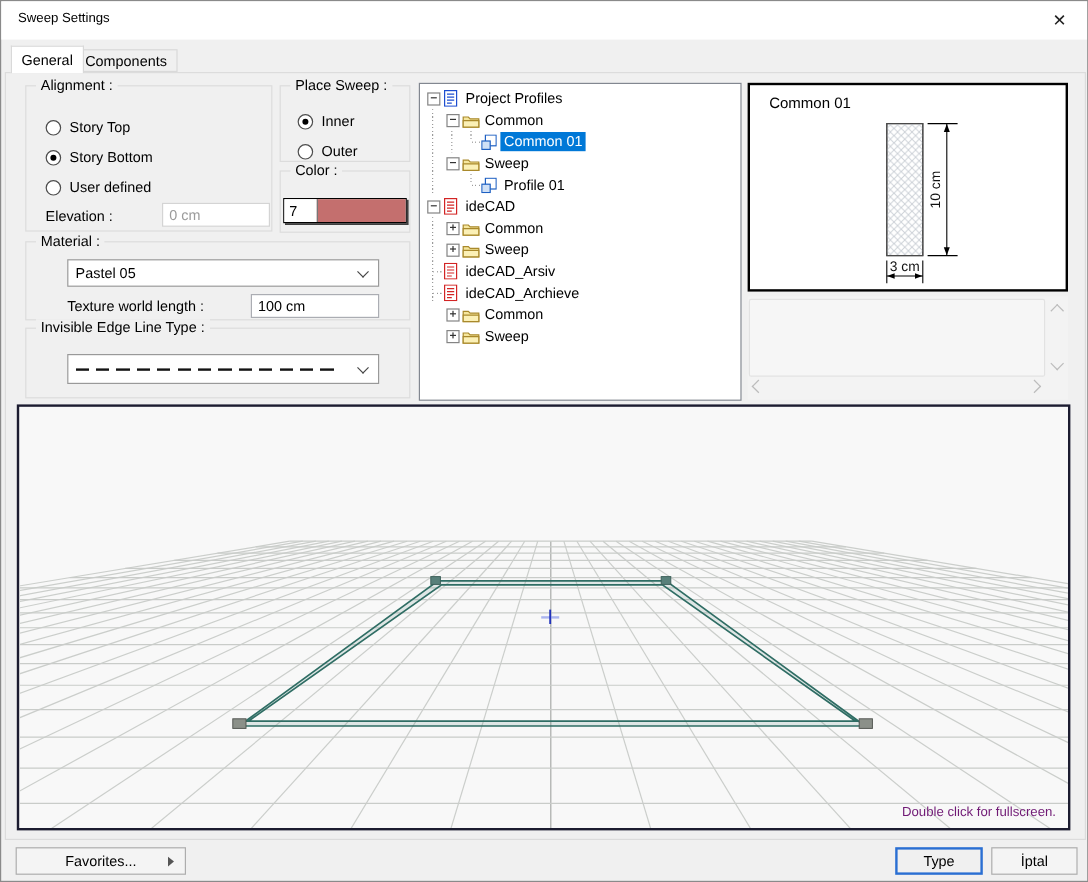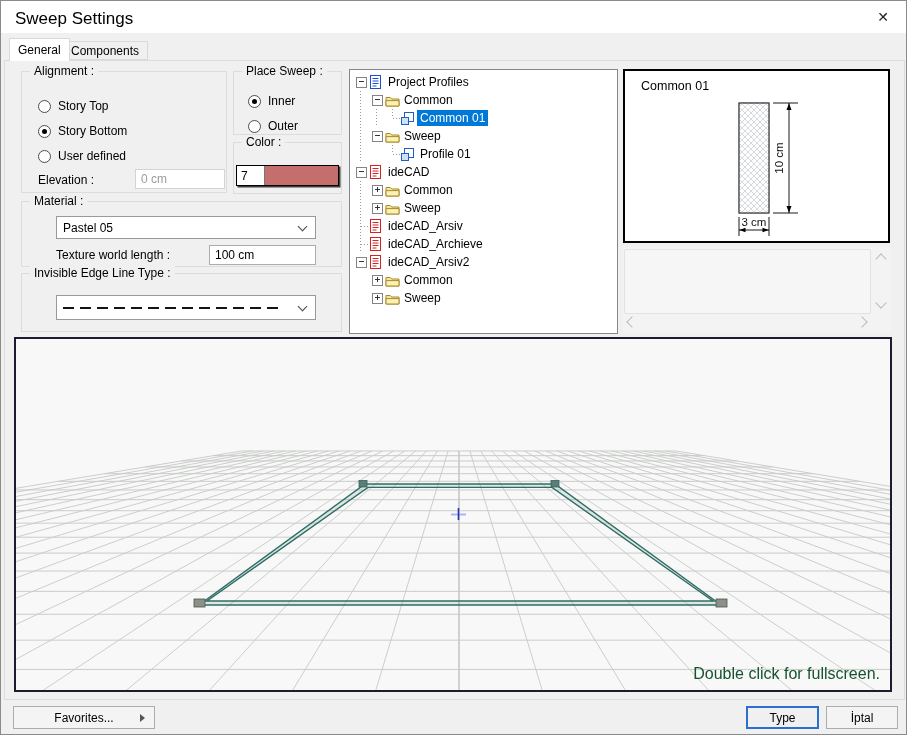--- a/index.html
+++ b/index.html
@@ -1,21 +1,21 @@
 <!DOCTYPE html>
 <html><head>
 <meta charset="utf-8">
 <style>
   html,body{margin:0;padding:0;background:#d8d8d8;}
   *{box-sizing:border-box;}
   .dialog{position:relative;width:907px;height:735px;background:#f0f0f0;
     font-family:"Liberation Sans",sans-serif;font-size:12px;color:#000;
     border:1px solid #8a8a8a;overflow:hidden;}
   .titlebar{position:absolute;left:0;top:0;width:100%;height:32px;background:#fff;}
-  .title{position:absolute;left:14px;top:8px;font-size:17px;}
+  .title{position:absolute;left:14px;top:8px;font-size:11px;}
   .close-btn{position:absolute;right:12px;top:5px;width:22px;height:22px;
     display:flex;align-items:center;justify-content:center;font-size:14px;color:#222;cursor:default;}
   .tab{position:absolute;display:flex;align-items:center;padding:0 8px;
     border:1px solid #d9d9d9;background:#f0f0f0;height:19px;top:40px;}
   .tab.active{top:37px;height:23px;background:#fff;border-bottom:none;z-index:3;}
   .page{position:absolute;left:3px;top:59px;width:901px;height:640px;
     border:1px solid #dcdcdc;background:#f0f0f0;z-index:1;}
   .abs{position:absolute;z-index:2;}
   
   .group{position:absolute;border:1px solid #dcdcdc;z-index:2;}
@@ -59,21 +59,21 @@
   .scrollpanel{position:absolute;background:#f3f3f3;z-index:2;}
   .scrollinner{position:absolute;left:1px;top:2px;right:19px;bottom:19px;background:#f6f6f6;border:1px solid #e2e2e2;border-radius:2px;}
   .schev{position:absolute;width:8px;height:8px;border-left:1.5px solid #bcbcbc;border-bottom:1.5px solid #bcbcbc;}
   .schev.up{transform:rotate(135deg);}
   .schev.down{transform:rotate(-45deg);}
   .schev.left{transform:rotate(45deg);}
   .schev.right{transform:rotate(-135deg);}
   
   .viewport{position:absolute;left:13px;top:336px;width:878px;height:355px;
     border:2px solid #1c1c30;background:#f8f8f8;z-index:2;}
-  .vhint{position:absolute;right:10px;bottom:7px;font-size:16px;color:#14532d;}
+  .vhint{position:absolute;right:10px;bottom:7px;font-size:11px;color:#701a75;}
   
   .btn{position:absolute;height:23px;display:flex;align-items:center;justify-content:center;
     background:#f4f4f4;border:1px solid #adadad;font-size:12px;}
   .btn.default{border:2px solid #2a6fd3;background:#f0f0f0;}
   .fav-arrow{position:absolute;right:9px;top:50%;margin-top:-4px;width:0;height:0;
     border-left:5px solid #555;border-top:4px solid transparent;border-bottom:4px solid transparent;}
   svg text{font-family:"Liberation Sans",sans-serif;}
 </style>
 </head>
 <body>
@@ -267,33 +267,20 @@
         <span class="ticon">
           <svg width="13" height="14" viewBox="0 0 13 14">
             <rect x="1.5" y="0.5" width="10" height="13" fill="#fff" stroke="#d32424"></rect>
             <line x1="3.5" y1="3.5" x2="9.5" y2="3.5" stroke="#d32424"></line>
             <line x1="3.5" y1="6" x2="9.5" y2="6" stroke="#d32424"></line>
             <line x1="3.5" y1="8.5" x2="9.5" y2="8.5" stroke="#d32424"></line>
             <line x1="3.5" y1="11" x2="7.5" y2="11" stroke="#d32424"></line>
           </svg>
         </span>
         <span class="tlabel">ideCAD_Archieve</span>
-      </div>
-      <div class="trow">
-        <span class="tcell em"></span>
-        <span class="ticon">
-          <svg width="13" height="14" viewBox="0 0 13 14">
-            <rect x="1.5" y="0.5" width="10" height="13" fill="#fff" stroke="#d32424"></rect>
-            <line x1="3.5" y1="3.5" x2="9.5" y2="3.5" stroke="#d32424"></line>
-            <line x1="3.5" y1="6" x2="9.5" y2="6" stroke="#d32424"></line>
-            <line x1="3.5" y1="8.5" x2="9.5" y2="8.5" stroke="#d32424"></line>
-            <line x1="3.5" y1="11" x2="7.5" y2="11" stroke="#d32424"></line>
-          </svg>
-        </span>
-        <span class="tlabel">ideCAD_Arsiv2</span>
       </div>
       <div class="trow">
         <span class="tcell cx"></span>
         <span class="tcell ep"></span>
         <span class="ticon">
           <svg width="15" height="13" viewBox="0 0 15 13">
             <path d="M1 3.5 L5.3 3.5 L6.8 5 L14 5 L14 12 L1 12 Z" fill="#f6e79e" stroke="#a9892b"></path>
             <path d="M1 6.6 L14 6.6 L14 12 L1 12 Z" fill="#fbf0b6" stroke="#a9892b"></path>
           </svg>
         </span>

